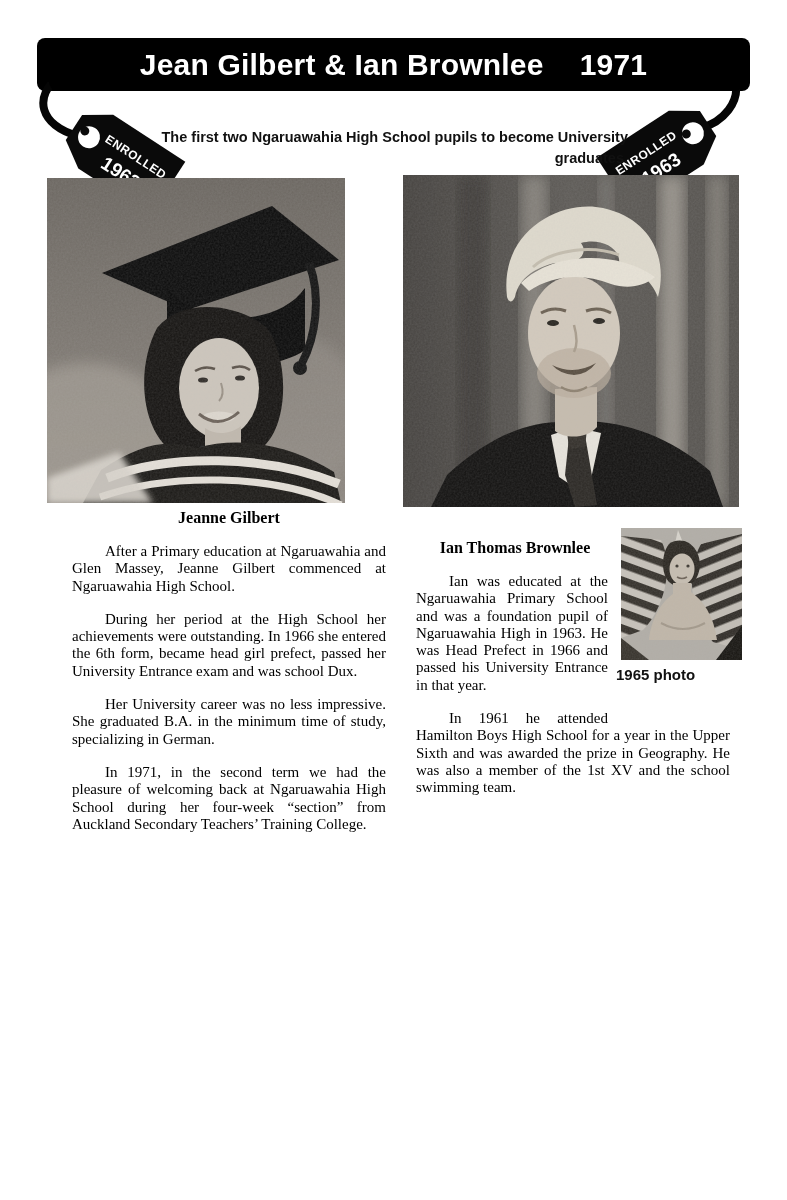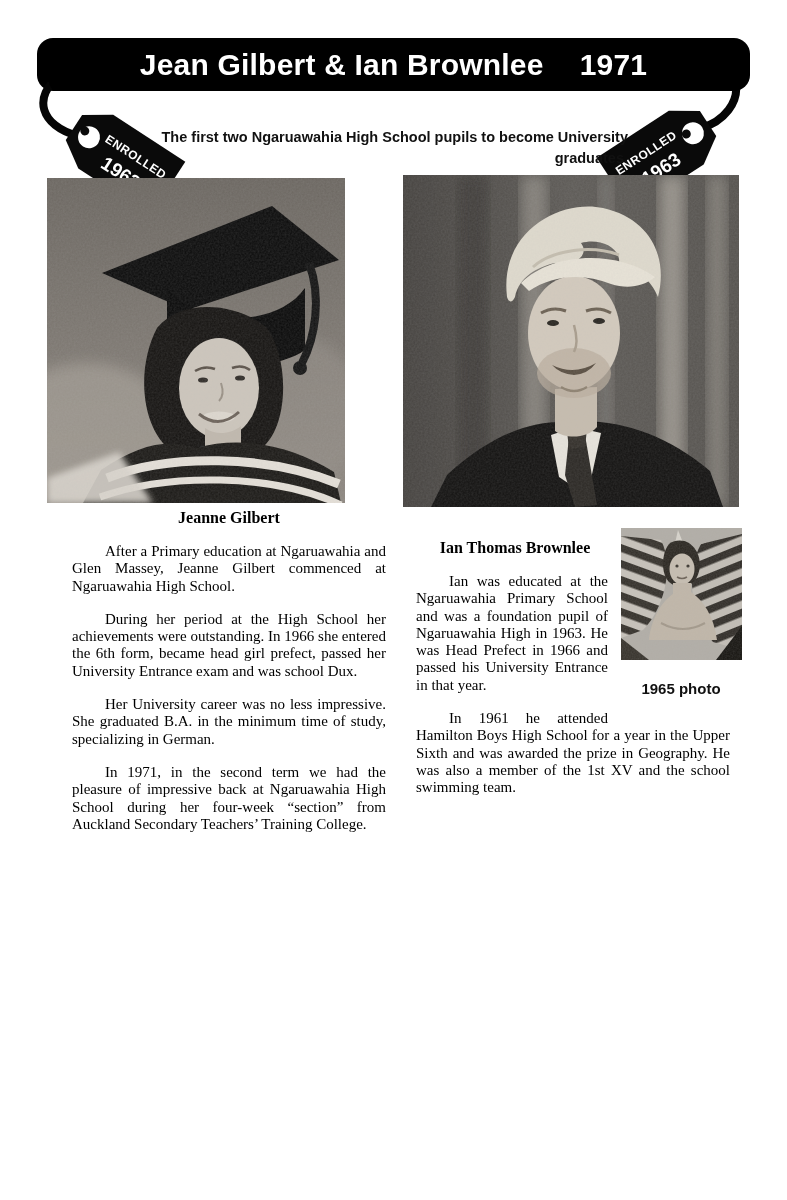--- a/index.html
+++ b/index.html
@@ -2,21 +2,21 @@
 <html><head>
 <meta charset="utf-8">
 <style>
   html,body{margin:0;padding:0;}
   body{
     width:787px;height:1200px;background:#ffffff;position:relative;overflow:hidden;
     font-family:"Liberation Serif",serif;color:#000;
   }
   .banner{
     position:absolute;left:37px;top:38px;width:713px;height:53px;background:#000;
-    border-radius:16px;display:flex;align-items:center;justify-content:center;gap:36px;
+    border-radius:8px;display:flex;align-items:center;justify-content:center;gap:36px;
     color:#fff;font-family:"Liberation Sans",sans-serif;font-weight:bold;font-size:30px;
     letter-spacing:0.2px;
   }
   .tag-svg{position:absolute;pointer-events:none;}
   #tag-left{left:30px;top:82px;}
   #tag-right{left:585px;top:80px;}
   .subtitle{
     position:absolute;left:158px;top:127px;width:470px;text-align:right;
     font-family:"Liberation Sans",sans-serif;font-weight:bold;font-size:14.5px;
     line-height:21px;color:#111;
@@ -33,22 +33,22 @@
   .col-heading{
     text-align:center;font-weight:bold;font-size:16px;line-height:19px;margin:0 0 3px 0;
   }
   #col-right .col-heading{text-indent:22px;margin-top:30px;}
   p.body-par{margin:16px;text-indent:33px;}
   figure.inset{
     float:right;width:130px;margin:20px 0 28px 8px;padding:0;
   }
   figure.inset svg{display:block;margin:0 auto;}
   figcaption{
-    text-align:center;font-family:"Liberation Sans",sans-serif;font-weight:bold;
-    font-size:15px;margin-top:20px;color:#111;
+    font-family:"Liberation Sans",sans-serif;font-weight:bold;
+    font-size:15px;margin-top:6px;color:#111;
   }
 </style>
 </head>
 <body>
 
 <div class="banner">
   <span>Jean Gilbert &amp; Ian Brownlee</span>
   <span>1971</span>
 </div>
 
@@ -169,21 +169,21 @@
   <path d="M118,108 C148,78 212,74 252,102 C240,112 224,114 208,109 C180,98 150,100 126,116 Z" fill="#e8e3d7"></path>
   <path d="M130,92 C150,74 190,70 216,80" stroke="#c4bdae" stroke-width="3" fill="none"></path>
   <rect width="336" height="332" filter="url(#grainR)" opacity="0.3"></rect>
 </svg>
 
 <div id="col-left" class="column">
   <h3 class="col-heading">Jeanne Gilbert</h3>
   <p class="body-par">After a Primary education at Ngaruawahia and Glen Massey, Jeanne Gilbert commenced at Ngaruawahia High School.</p>
   <p class="body-par">During her period at the High School her achievements were outstanding. In 1966 she entered the 6th form, became head girl prefect, passed her University Entrance exam and was school Dux.</p>
   <p class="body-par">Her University career was no less impressive. She graduated B.A. in the minimum time of study, specializing in German.</p>
-  <p class="body-par">In 1971, in the second term we had the pleasure of impressive back at Ngaruawahia High School during her four-week “section” from Auckland Secondary Teachers’ Training College.</p>
+  <p class="body-par">In 1971, in the second term we had the pleasure of welcoming back at Ngaruawahia High School during her four-week “section” from Auckland Secondary Teachers’ Training College.</p>
 </div>
 
 <div id="col-right" class="column">
   <figure class="inset">
     <svg width="121" height="132" viewBox="0 0 121 132">
       <defs>
         <pattern id="hoopsA" width="16" height="15" patternUnits="userSpaceOnUse" patternTransform="rotate(20)">
           <rect width="16" height="15" fill="#c7c2ba"></rect>
             <rect width="16" height="7.5" fill="#332f29"></rect>
         </pattern>

